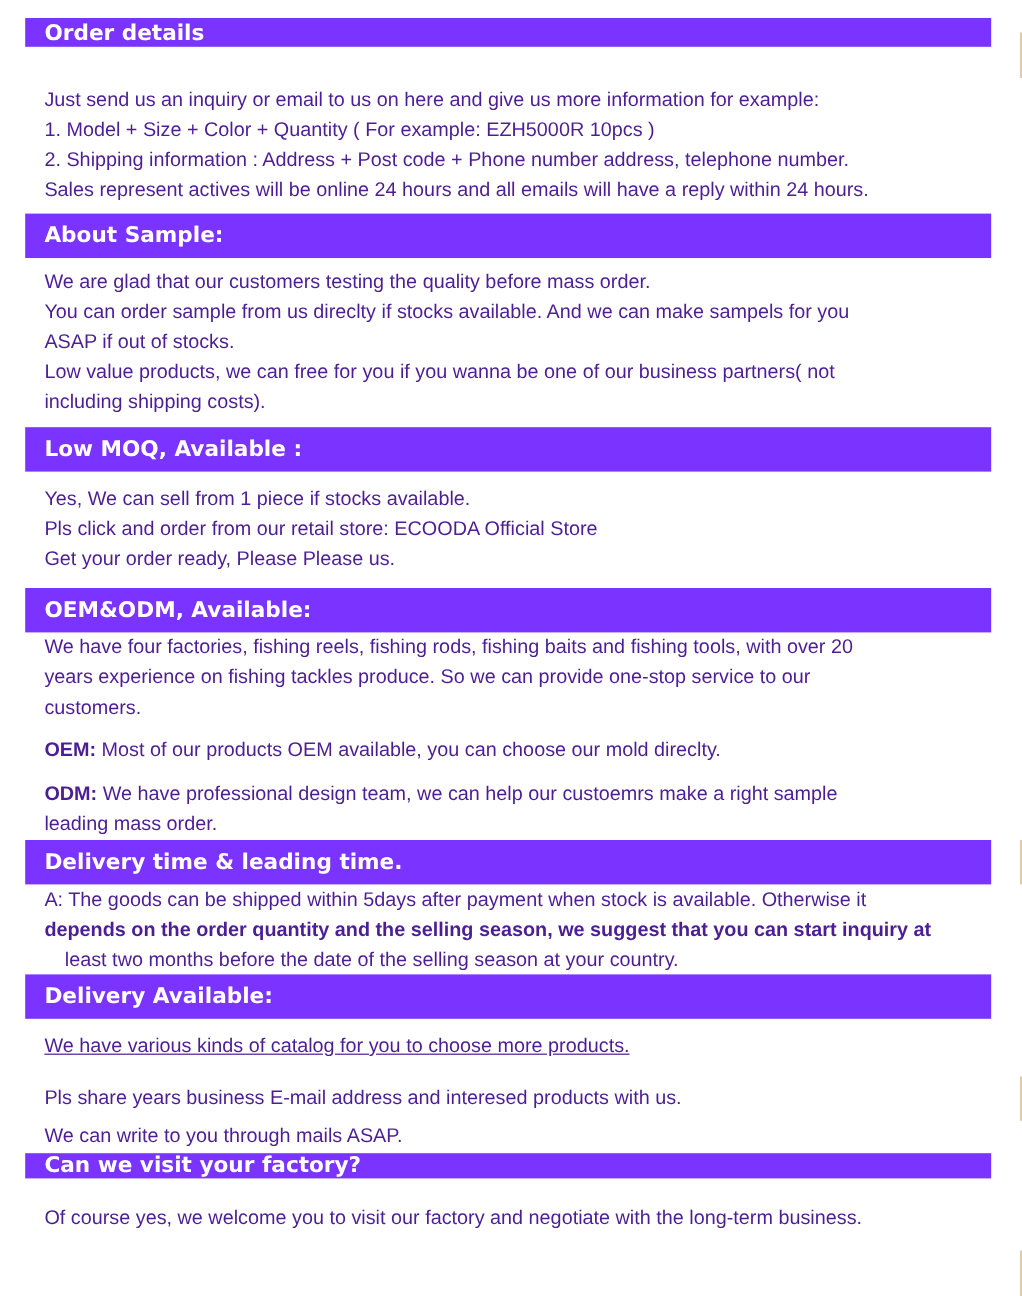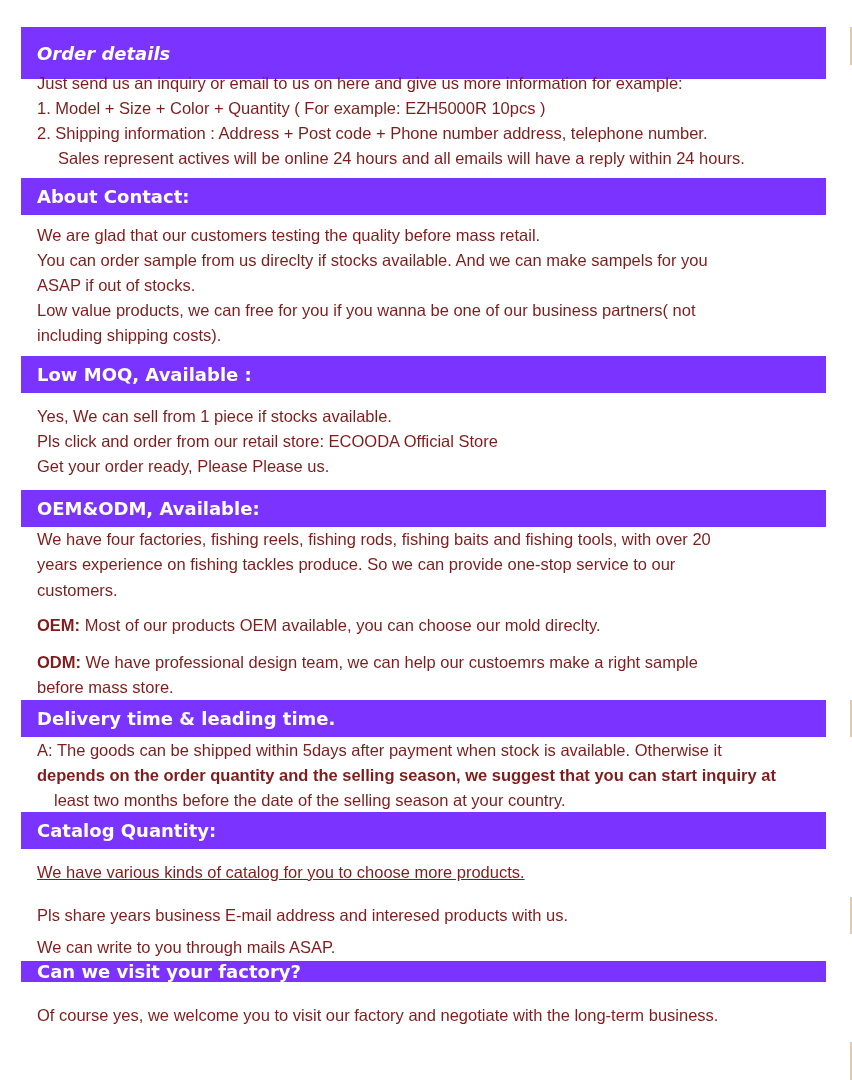--- a/index.html
+++ b/index.html
@@ -6,73 +6,73 @@
     body {
       width: 852px; height: 1080px; background: #ffffff; position: relative; overflow: hidden;
       font-family: "Liberation Sans", sans-serif; color: #111111;
     }
     .hdr {
       position: absolute; left: 21px; width: 805px; background: #7B33FF; color: #ffffff;
       font-family: "DejaVu Sans", sans-serif; font-weight: bold; font-size: 18px;
       box-sizing: border-box; padding-left: 16px; display: flex; align-items: center;
     }
     .line {
-      position: absolute; left: 37px; font-size: 16.5px; white-space: nowrap; color: #7f1d1d;
+      position: absolute; left: 37px; font-size: 16.5px; white-space: nowrap; color: #4c1d95;
     }
     .line b { font-weight: bold; }
     .edge {
       position: absolute; left: 850px; width: 2px; background: #e3c9a8;
     }
   </style>
 </head>
 <body>
 
-<div class="hdr" style="top:27px;height:52px;font-style:italic;">
+<div class="hdr" style="top:15px;height:24px;">
     <span>Order details</span>
   </div>
 <div class="line" style="top:74px;">Just send us an inquiry or email to us on here and give us more information for example:</div>
 <div class="line" style="top:99px;text-align:center;">1. Model + Size + Color + Quantity ( For example: EZH5000R 10pcs )</div>
 <div class="line" style="top:124px;">2. Shipping information : Address + Post code + Phone number address, telephone number.</div>
-<div class="line" style="top:149px;margin-left:21px;">Sales represent actives will be online 24 hours and all emails will have a reply within 24 hours.</div>
+<div class="line" style="top:149px;">Sales represent actives will be online 24 hours and all emails will have a reply within 24 hours.</div>
 
 <div class="hdr" style="top:178px;height:37px;">
-    <span>About Contact:</span>
+    <span>About Sample:</span>
   </div>
-<div class="line" style="top:226px;">We are glad that our customers testing the quality before mass retail.</div>
+<div class="line" style="top:226px;">We are glad that our customers testing the quality before mass order.</div>
 <div class="line" style="top:251px;text-align:center;">You can order sample from us direclty if stocks available. And we can make sampels for you</div>
 <div class="line" style="top:276px;">ASAP if out of stocks.</div>
 <div class="line" style="top:301px;">Low value products, we can free for you if you wanna be one of our business partners( not</div>
 <div class="line" style="top:326px;">including shipping costs).</div>
 
 <div class="hdr" style="top:356px;height:37px;">
     <span>Low MOQ, Available :</span>
   </div>
 <div class="line" style="top:407px;">Yes, We can sell from 1 piece if stocks available.</div>
 <div class="line" style="top:432px;">Pls click and order from our retail store: ECOODA Official Store</div>
 <div class="line" style="top:457px;">Get your order ready, Please Please us.</div>
 
 <div class="hdr" style="top:490px;height:37px;text-align:center;">
     <span>OEM&amp;ODM, Available:</span>
   </div>
 <div class="line" style="top:530px;">We have four factories, fishing reels, fishing rods, fishing baits and fishing tools, with over 20</div>
 <div class="line" style="top:555px;">years experience on fishing tackles produce. So we can provide one-stop service to our</div>
 <div class="line" style="top:581px;">customers.</div>
 <div class="line" style="top:616px;"><b>OEM:</b><span> Most of our products OEM available, you can choose our mold direclty.</span></div>
 <div class="line" style="top:653px;"><b>ODM:</b><span> We have professional design team, we can help our custoemrs make a right sample</span></div>
-<div class="line" style="top:678px;">before mass store.</div>
+<div class="line" style="top:678px;">leading mass order.</div>
 
 <div class="hdr" style="top:700px;height:37px;">
     <span>Delivery time &amp; leading time.</span>
   </div>
 <div class="line" style="top:741px;">A: The goods can be shipped within 5days after payment when stock is available. Otherwise it</div>
 <div class="line" style="top:766px;font-weight:bold;">depends on the order quantity and the selling season, we suggest that you can start inquiry at</div>
 <div class="line" style="top:791px;margin-left:17px;">least two months before the date of the selling season at your country.</div>
 
 <div class="hdr" style="top:812px;height:37px;">
-    <span>Catalog Quantity:</span>
+    <span>Delivery Available:</span>
   </div>
 <div class="line" style="top:863px;text-decoration:underline;">We have various kinds of catalog for you to choose more products.</div>
 <div class="line" style="top:906px;">Pls share years business E-mail address and interesed products with us.</div>
 <div class="line" style="top:938px;">We can write to you through mails ASAP.</div>
 
 <div class="hdr" style="top:961px;height:21px;">
     <span>Can we visit your factory?</span>
   </div>
 <div class="line" style="top:1006px;">Of course yes, we welcome you to visit our factory and negotiate with the long-term business.</div>
 

